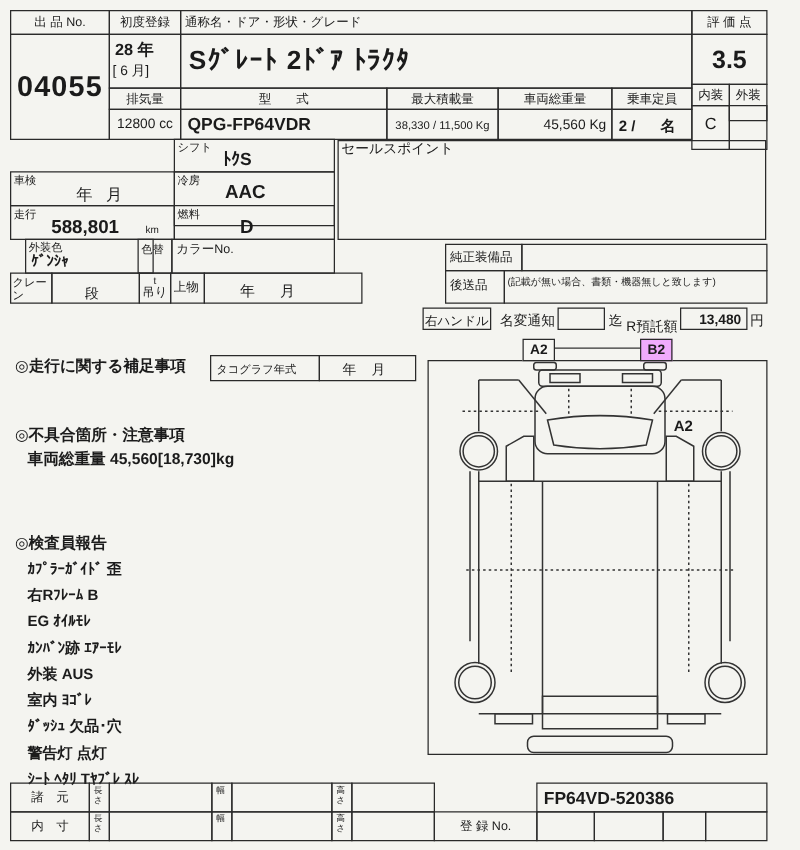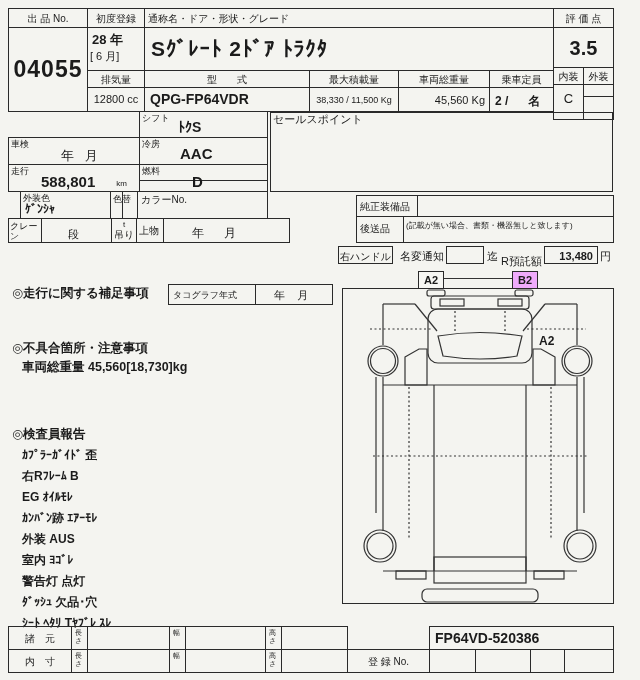--- a/index.html
+++ b/index.html
@@ -146,22 +146,22 @@
   <div class="nob b" style="left:22px;top:359px;font-size:12.5px;">車両総重量 45,560[18,730]kg</div>
 
   <div class="nob b" style="left:12px;top:426px;font-size:12.5px;">◎検査員報告</div>
   <div class="nob" style="left:22px;top:445px;width:300px;">
     <div class="b" style="font-size:12px;line-height:21px;">ｶﾌﾟﾗｰｶﾞｲﾄﾞ 歪</div>
     <div class="b" style="font-size:12px;line-height:21px;">右Rﾌﾚｰﾑ B</div>
     <div class="b" style="font-size:12px;line-height:21px;">EG ｵｲﾙﾓﾚ</div>
     <div class="b" style="font-size:12px;line-height:21px;">ｶﾝﾊﾞﾝ跡 ｴｱｰﾓﾚ</div>
     <div class="b" style="font-size:12px;line-height:21px;">外装 AUS</div>
     <div class="b" style="font-size:12px;line-height:21px;">室内 ﾖｺﾞﾚ</div>
+    <div class="b" style="font-size:12px;line-height:21px;">ﾀﾞｯｼｭ 欠品･穴</div>
     <div class="b" style="font-size:12px;line-height:21px;">警告灯 点灯</div>
-    <div class="b" style="font-size:12px;line-height:21px;">ﾀﾞｯｼｭ 欠品･穴</div>
     <div class="b" style="font-size:12px;line-height:21px;">ｼｰﾄ ﾍﾀﾘ Tﾔﾌﾞﾚ ｽﾚ</div>
   </div>
 
   <div class="cell" style="left:342px;top:288px;width:272px;height:316px;">
     <svg width="270" height="314" viewBox="0 0 270 314" stroke="#333" fill="none" stroke-width="1.2">
 
       <rect x="84" y="1" width="18" height="6" rx="2"></rect>
       <rect x="172" y="1" width="18" height="6" rx="2"></rect>
 
       <rect x="88" y="7" width="98" height="13" rx="3"></rect>

